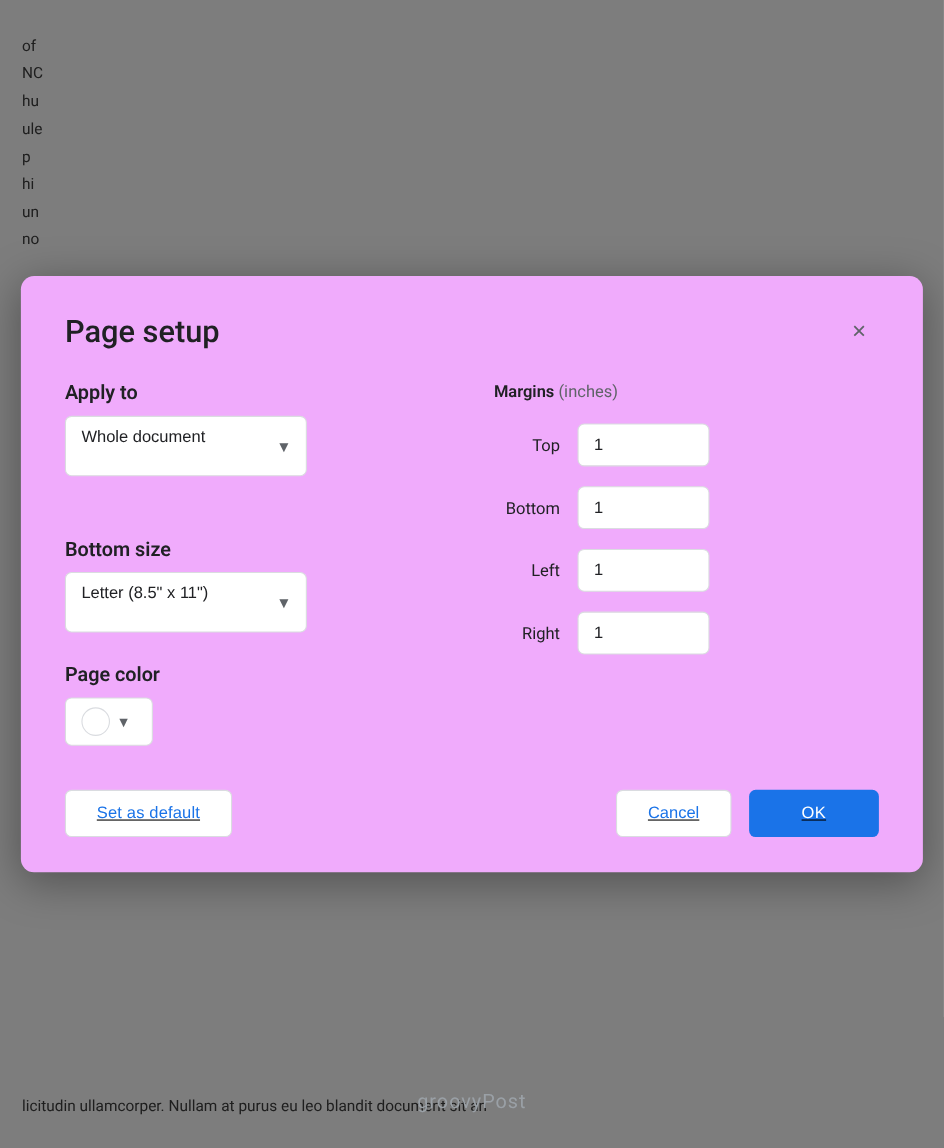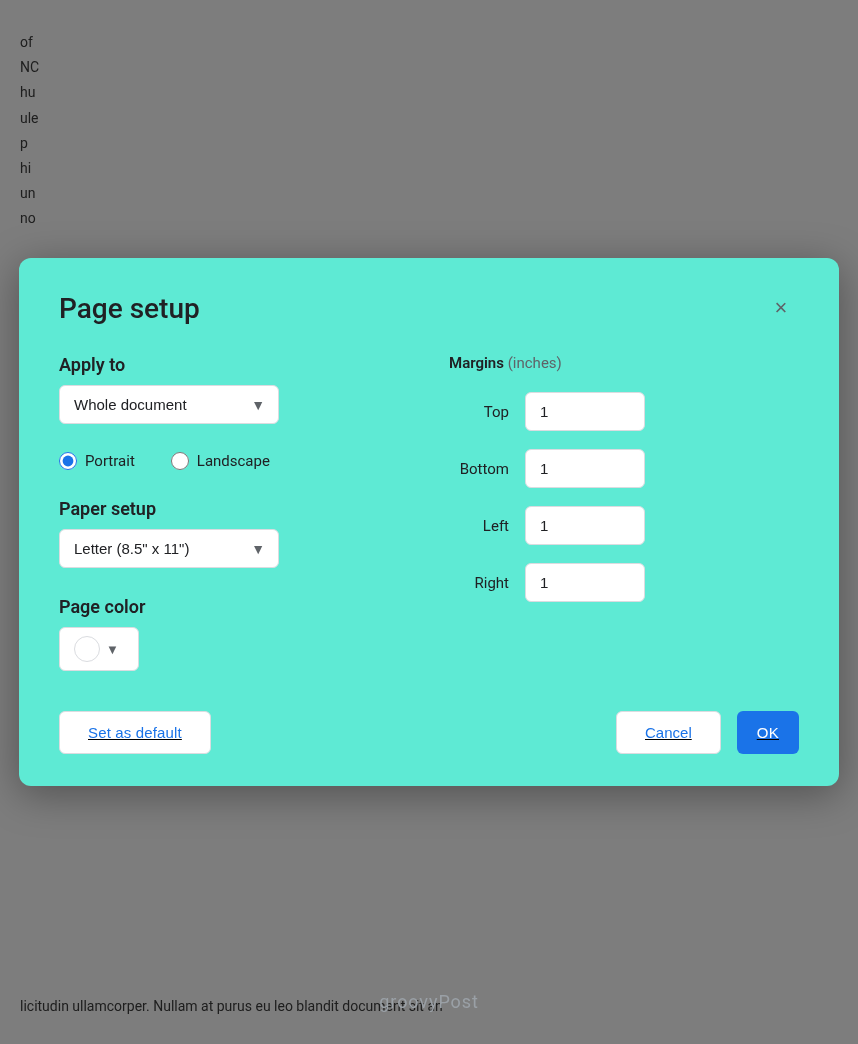--- a/index.html
+++ b/index.html
@@ -22,21 +22,21 @@
 
     .overlay {
       position: absolute;
       top: 0; left: 0; right: 0; bottom: 0;
       background: rgba(0,0,0,0.4);
     }
 
     .dialog {
       position: relative;
       z-index: 10;
-      background: #5eead4;
+      background: #f0abfc;
       border-radius: 12px;
       width: 820px;
       padding: 32px 40px 32px 40px;
       box-shadow: 0 8px 40px rgba(0,0,0,0.35);
     }
 
     .dialog-header {
       display: flex;
       align-items: center;
       justify-content: space-between;
@@ -94,21 +94,21 @@
       position: relative;
       display: inline-block;
     }
 
     .select-dropdown {
       appearance: none;
       -webkit-appearance: none;
       background: #fff;
       border: 1px solid #dadce0;
       border-radius: 6px;
-      padding: 10px 44px 10px 14px;
+      padding: 10px 44px 26px 14px;
       font-size: 15px;
       color: #202124;
       cursor: pointer;
       min-width: 220px;
     }
 
     .select-arrow {
       position: absolute;
       right: 14px;
       top: 50%;
@@ -239,21 +239,21 @@
       font-size: 15px;
       font-weight: 500;
       color: #1a73e8;
       cursor: pointer;
     }
 
     .btn-ok {
       background: #1a73e8;
       border: none;
       border-radius: 6px;
-      padding: 12px 20px;
+      padding: 12px 48px;
       font-size: 15px;
       font-weight: 500;
       color: #fff;
       cursor: pointer;
       letter-spacing: 0.02em;
     }
 
     .watermark {
       position: absolute;
       bottom: 32px;
@@ -323,34 +323,24 @@
         <div class="select-wrapper">
           <select class="select-dropdown">
             <option>Whole document</option>
             <option>This point forward</option>
           </select>
           <span class="select-arrow">▼</span>
         </div>
       </div>
 
       <div class="orientation-section">
-        <div class="radio-group">
-          <label class="radio-label">
-            <input type="radio" name="orientation" value="portrait" checked="" style="">
-            <span>Portrait</span>
-          </label>
-          <label class="radio-label">
-            <input type="radio" name="orientation" value="landscape" style="">
-            <span>Landscape</span>
-          </label>
-        </div>
       </div>
 
       <div>
-        <div class="section-label">Paper setup</div>
+        <div class="section-label">Bottom size</div>
         <div class="select-wrapper">
           <select class="select-dropdown">
             <option>Letter (8.5" x 11")</option>
             <option>A4</option>
             <option>Legal</option>
           </select>
           <span class="select-arrow">▼</span>
         </div>
       </div>
 

